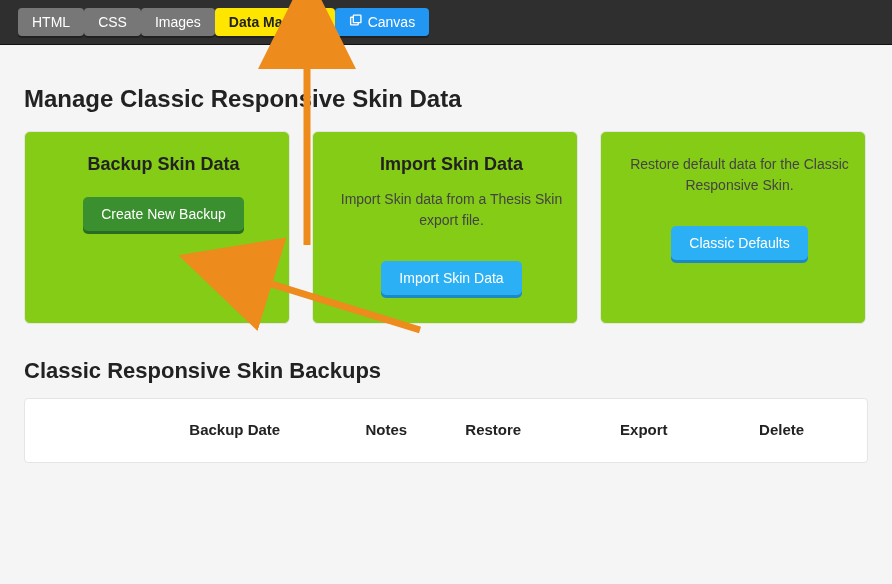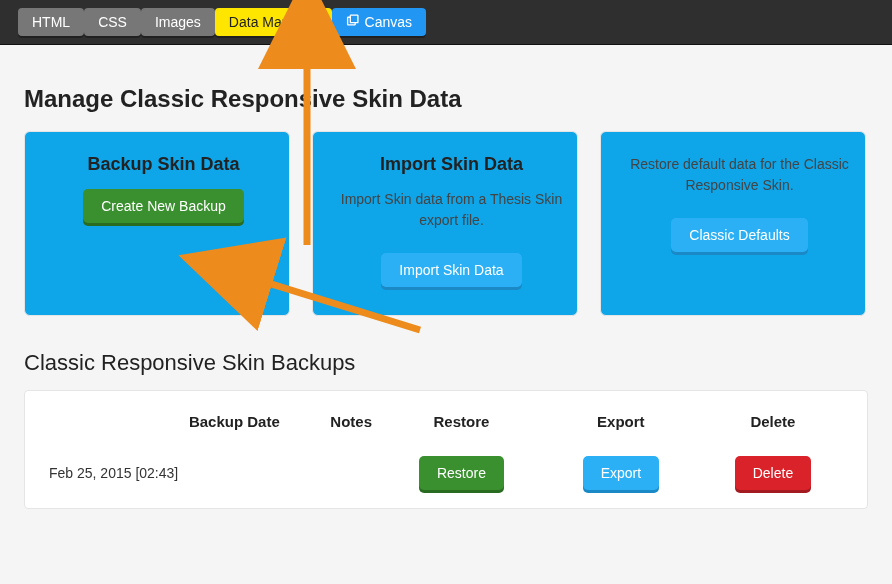--- a/index.html
+++ b/index.html
@@ -1,31 +1,31 @@
 <!DOCTYPE html>
 <html><head>
 <meta charset="utf-8">
 <style>
 * { box-sizing: border-box; margin: 0; padding: 0; }
 body { font-family: "Segoe UI", Arial, sans-serif; background: #f5f5f5; width: 892px; position: relative; }
 .topbar { background: #2f2f2f; background-image: radial-gradient(#3a3a3a 15%, transparent 16%), radial-gradient(#3a3a3a 15%, transparent 16%); background-size: 6px 6px; background-position: 0 0, 3px 3px; padding: 8px 18px; display: flex; border-bottom: 1px solid #111; }
 .tab { background: #777; color: #fff; border: none; border-radius: 4px; padding: 6px 14px; font-size: 14px; cursor: pointer; box-shadow: 0 2px 0 rgba(0,0,0,.3); }
-.tab.active { background: #ffe600; color: #222; font-weight: 400; }
+.tab.active { background: #ffe600; color: #222; font-weight: 700; }
 .tab.canvas { background: #2196f3; color: #fff; display: inline-flex; align-items: flex-end; gap: 6px; }
 .content { padding: 18px 24px 30px 24px; }
 h2.page-title { font-size: 24px; font-weight: 700; color: #222; margin: 22px 0 18px 0; }
 .cards { display: flex; gap: 22px; }
-.card { background: #0ea5e9; border: 1px solid #e5e5e5; border-radius: 6px; padding: 22px 7px 28px 20px; width: 266px; text-align: center; }
+.card { background: #84cc16; border: 1px solid #e5e5e5; border-radius: 6px; padding: 22px 7px 28px 20px; width: 266px; text-align: center; }
 .card h3 { font-size: 18px; font-weight: 700; color: #222; margin-bottom: 14px; }
 .card p { font-size: 14px; color: #444; line-height: 1.5; margin-bottom: 22px; }
-.btn { display: inline-block; border: none; border-radius: 5px; padding: 9px 18px; font-size: 14px; color: #fff; cursor: pointer; box-shadow: 0 3px 0 rgba(0,0,0,.25); }
+.btn { display: inline-block; border: none; border-radius: 5px; padding: 9px 18px; font-size: 14px; color: #fff; cursor: pointer; box-shadow: 0 3px 0 rgba(0,0,0,.25); margin-top: 8px; }
 .btn-green { background: #3a8f2f; box-shadow: 0 3px 0 #2a6b22; }
 .btn-blue { background: #2cb0f5; box-shadow: 0 3px 0 #1a89c6; }
 .btn-red { background: #d9222a; box-shadow: 0 3px 0 #a31a20; }
-h2.backups-title { font-size: 22px; font-weight: 400; color: #222; margin: 34px 0 14px 0; }
+h2.backups-title { font-size: 22px; font-weight: 700; color: #222; margin: 34px 0 14px 0; }
 .table { background: #fff; border: 1px solid #e5e5e5; border-radius: 4px; padding: 14px 18px 8px 18px; }
 .table table { width: 100%; border-collapse: collapse; }
 .table th { text-align: right; font-size: 15px; font-weight: 700; color: #222; padding: 8px 6px 16px 6px; }
 .table th.center { text-align: center; }
 .table td { font-size: 14px; color: #333; padding: 10px 6px; vertical-align: middle; }
 .table td.center { text-align: center; }
 .arrow-svg { position: absolute; pointer-events: none; }
 </style>
 </head>
 <body>
@@ -70,27 +70,20 @@
       <thead>
         <tr>
           <th>Backup Date</th>
           <th>Notes</th>
           <th class="center">Restore</th>
           <th class="center">Export</th>
           <th class="center">Delete</th>
         </tr>
       </thead>
       <tbody>
-        <tr>
-          <td>Feb 25, 2015 [02:43]</td>
-          <td> </td>
-          <td class="center"><button class="btn btn-green">Restore</button></td>
-          <td class="center"><button class="btn btn-blue">Export</button></td>
-          <td class="center"><button class="btn btn-red">Delete</button></td>
-        </tr>
       </tbody>
     </table>
   </div>
 </div>
 
 <svg class="arrow-svg" style="left:0;top:0;" width="892" height="584">
   <defs>
     <marker id="ah" markerWidth="14" markerHeight="14" refX="3" refY="7" orient="auto">
       <polygon points="0,0 14,7 0,14" fill="#ed8b1c"></polygon>
     </marker>

